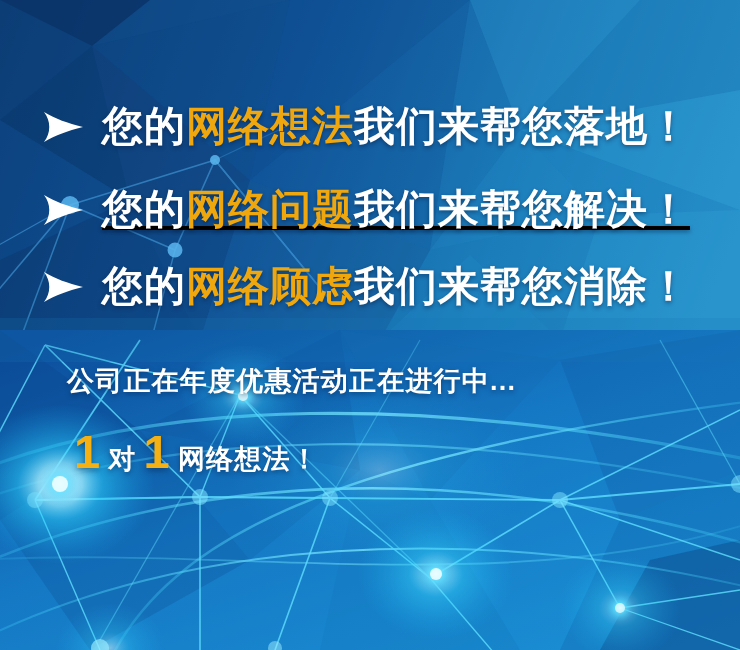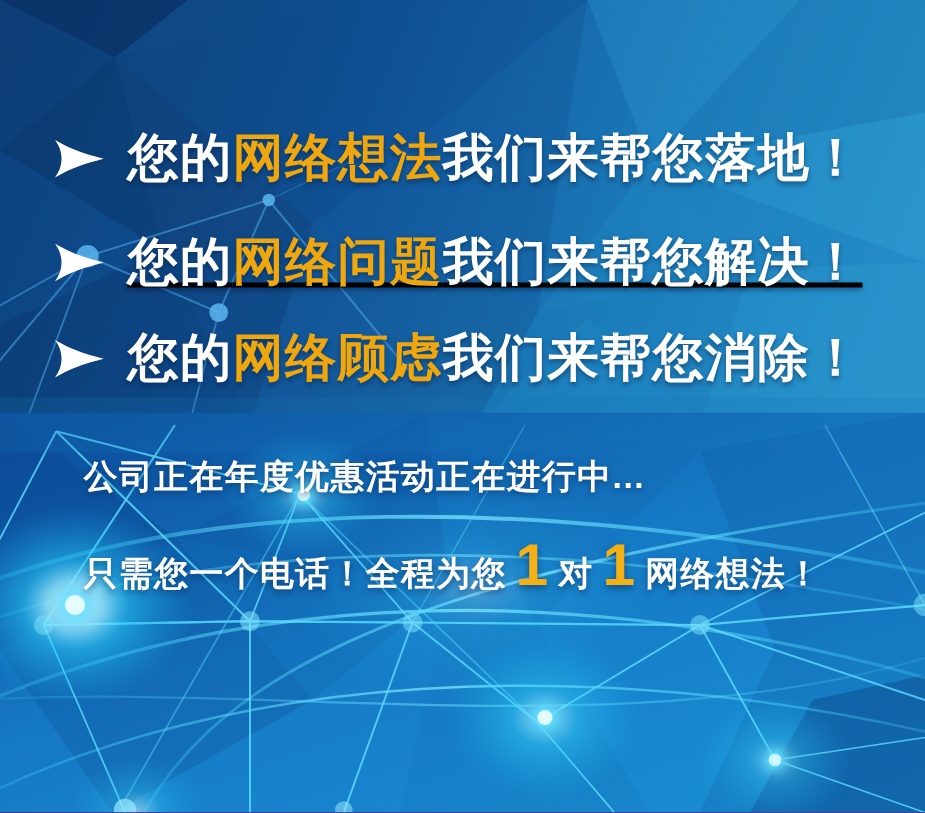--- a/index.html
+++ b/index.html
@@ -287,21 +287,20 @@
         <path d="M4 6 C 16 13, 27 17, 43 21 C 27 25, 16 29, 4 36 C 11 27, 11 15, 4 6 Z" fill="#ffffff"></path>
       </svg>
       <div class="headline-text">
         <span>您的</span><span class="hl">网络顾虑</span><span>我们来帮您消除！</span>
       </div>
     </div>
 
     <div class="subline s1">公司正在年度优惠活动正在进行中...</div>
 
     <div class="subline s2">
-      <span class="seg">只需您一个电话！全程为您</span>
       <span class="big-num">1</span>
       <span class="seg">对</span>
       <span class="big-num">1</span>
       <span class="seg">网络想法！</span>
     </div>
 
   </div>
 </div>
 
 </body></html>

